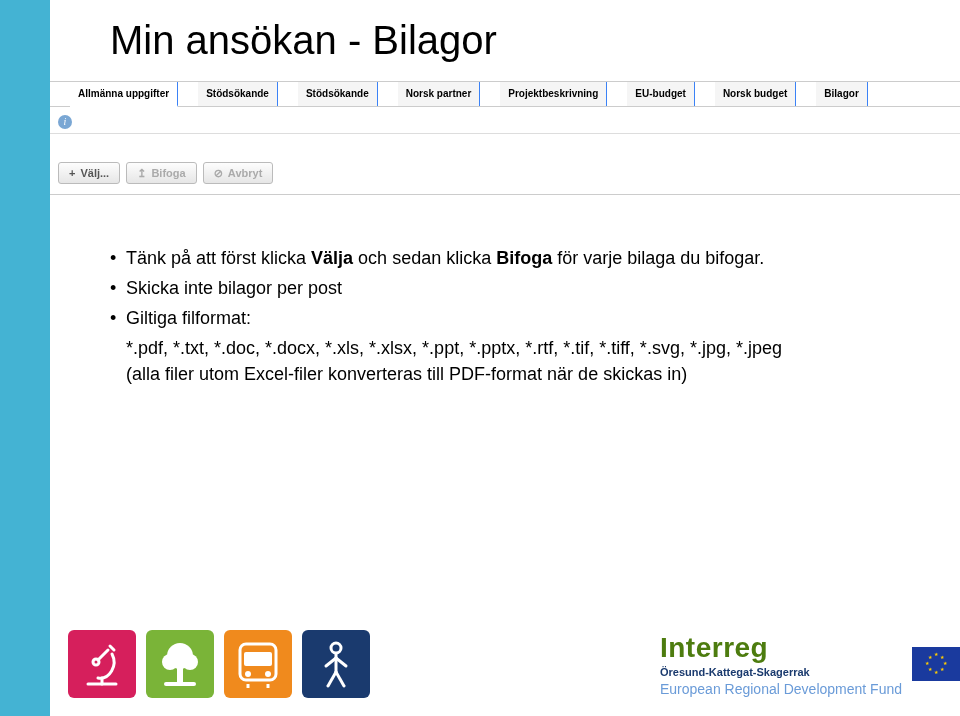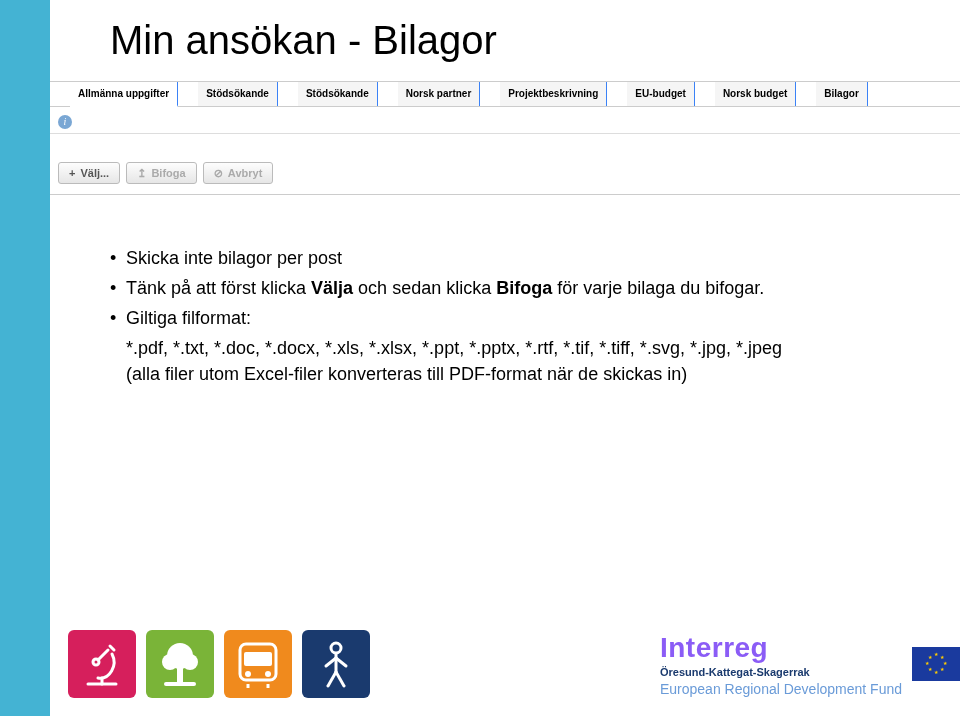--- a/index.html
+++ b/index.html
@@ -117,21 +117,21 @@
   .badge-bg {
     position: absolute; inset: 0;
     border-radius: 6px;
   }
   .badge svg { position: absolute; inset: 0; }
   .brand { display: flex; align-items: center; gap: 10px; }
   .brand-text { text-align: left; }
   .brand-title {
     font-size: 28px;
     font-weight: bold;
-    color: #8b5cf6;
+    color: #4d7c0f;
     letter-spacing: 0.5px;
   }
   .brand-sub {
     font-size: 11px;
     font-weight: bold;
     color: #1a3a6e;
     margin-top: 2px;
   }
   .brand-tag {
     font-size: 14px;
@@ -188,24 +188,24 @@
       </div>
       <div class="btn disabled">
         <span class="bicon">⊘</span>
         <span>Avbryt</span>
       </div>
     </div>
   </div>
 
   <div class="content">
     <ul>
-      <li>Skicka inte bilagor per post</li>
       <li>
         <span>Tänk på att först klicka </span><b>Välja</b><span> och sedan klicka </span><b>Bifoga</b><span> för varje bilaga du bifogar.</span>
       </li>
+      <li>Skicka inte bilagor per post</li>
       <li>Giltiga filformat:</li>
     </ul>
     <div class="ext-line">*.pdf, *.txt, *.doc, *.docx, *.xls, *.xlsx, *.ppt, *.pptx, *.rtf, *.tif, *.tiff, *.svg, *.jpg, *.jpeg</div>
     <div class="ext-line">(alla filer utom Excel-filer konverteras till PDF-format när de skickas in)</div>
   </div>
 
   <div class="footer">
     <div class="badges">
 
       <div class="badge">

